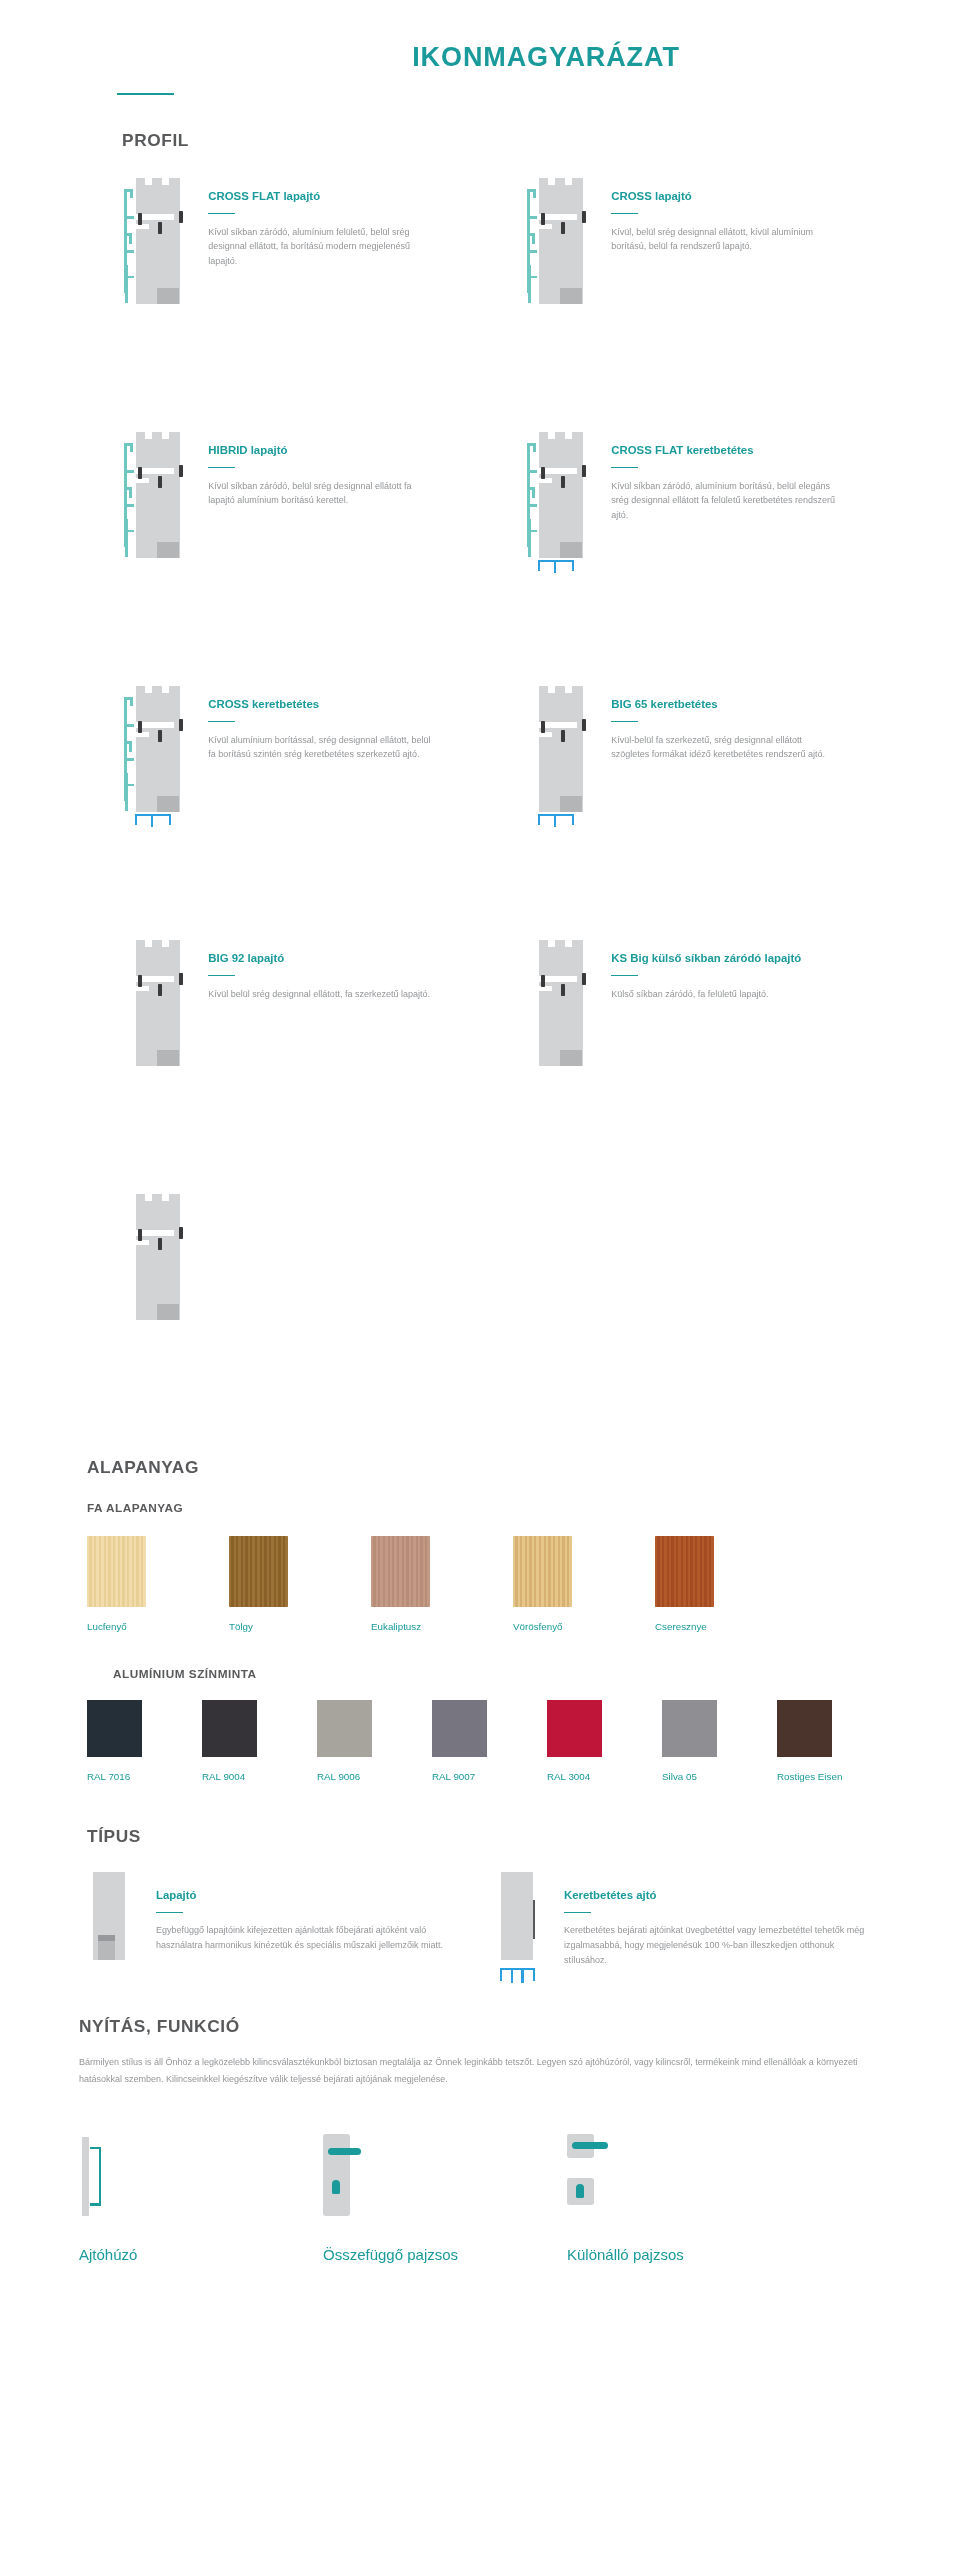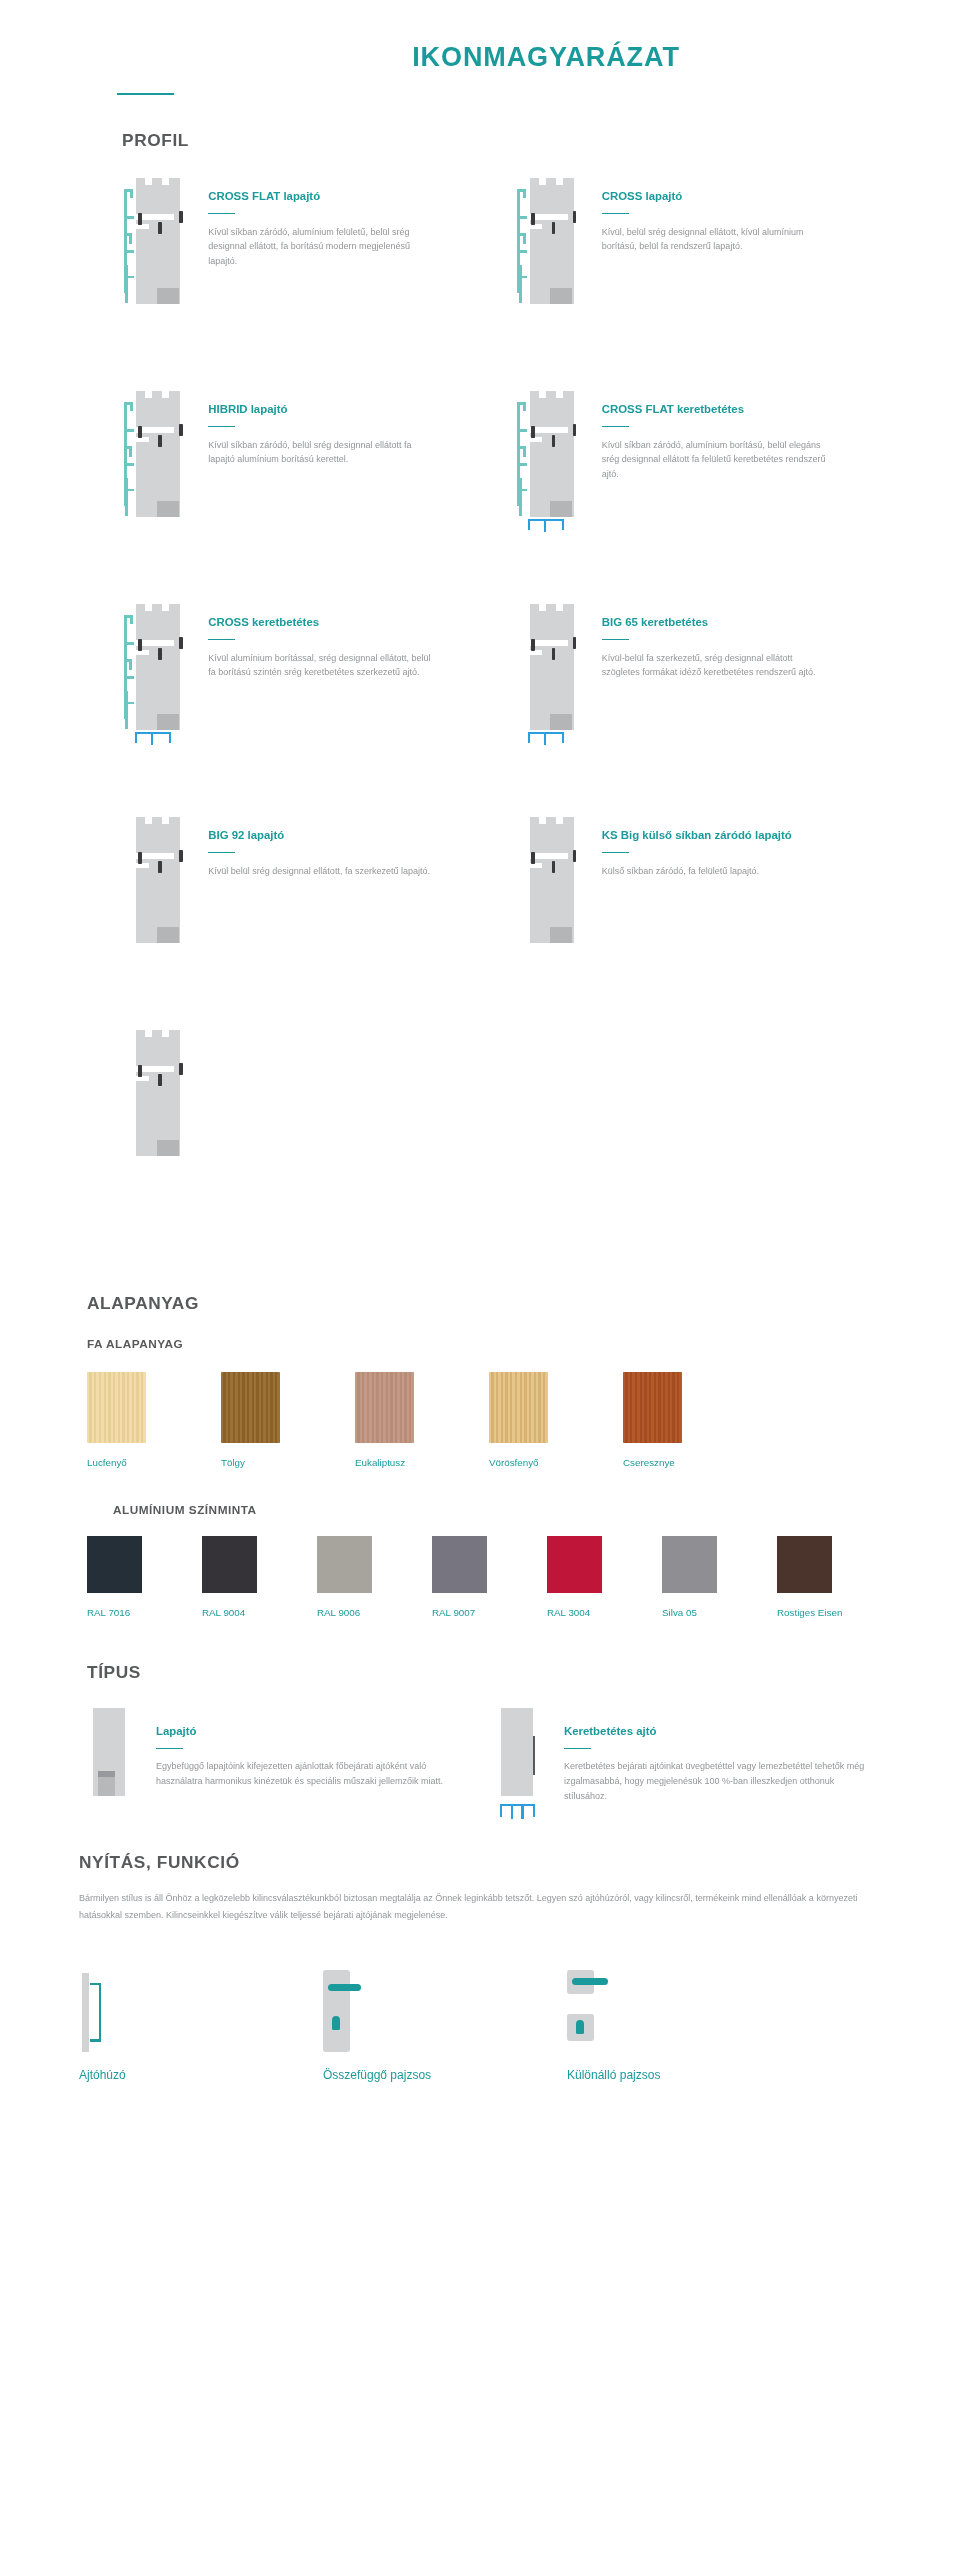--- a/index.html
+++ b/index.html
@@ -46,20 +46,21 @@
 
   
   .profil-wrap { padding: 35px 0 0 122px; }
   .profil-grid {
     margin-top: 27px;
     width: 756px;
     display: grid;
     grid-template-columns: 362px 362px;
     column-gap: 31.5px;
     row-gap: 0;
+    gap: 41px;
   }
   .profile-item {
     display: flex;
     align-items: flex-start;
     height: 213px;
   }
   .prof-fig {
     width: 69px;
     flex: 0 0 69px;
     margin-right: 17.3px;
@@ -121,21 +122,21 @@
     content: ""; position: absolute; left: 14px; top: 0; width: 2.4px; height: 11px;
     background: #2a9fe0;
   }
 
   
   .alap-wrap { padding: 50px 0 0 87px; }
   .wood-row {
     margin-top: 20.5px;
     display: flex;
     width: 803px;
-    gap: 0;
+    gap: 8px;
   }
   .swatch-cell { width: 134px; }
   .wood-swatch {
     width: 59px; height: 71px; border-radius: 0.8px;
   }
   .swatch-label {
     margin-top: 14px;
     color: #1a9a9a;
     font-size: 9.8px;
     font-weight: 400;
@@ -174,23 +175,23 @@
     color: #939598;
   }
   .handle-row {
     margin-top: 46px;
     display: flex;
     width: 787px;
   }
   .handle-cell { width: 244px; }
   .handle-fig { height: 87px; position: relative; }
   .handle-label {
-    margin-top: 11px;
+    margin-top: 25px;
     color: #1a9a9a;
-    font-size: 12px;
+    font-size: 15px;
   }
   
   .pull-bar { position: absolute; left: 3.1px; top: 3.1px; width: 7px; height: 79px; background: #d2d3d4; }
   .pull-arm { position: absolute; left: 11px; width: 9.4px; height: 2.4px; background: #1a9a9a; }
   .pull-arm.a1 { top: 12.6px; }
   .pull-arm.a2 { top: 69px; }
   .pull-rod { position: absolute; left: 19.7px; top: 12.6px; width: 2.4px; height: 59px; background: #1a9a9a; }
   
   .esc-plate { position: absolute; left: 0; top: 0; width: 27px; height: 82px; background: #d2d3d4; border-radius: 2.4px; }
   .esc-lever { position: absolute; left: 4.7px; top: 14px; width: 33px; height: 7px; background: #1a9a9a; border-radius: 3.9px; }

